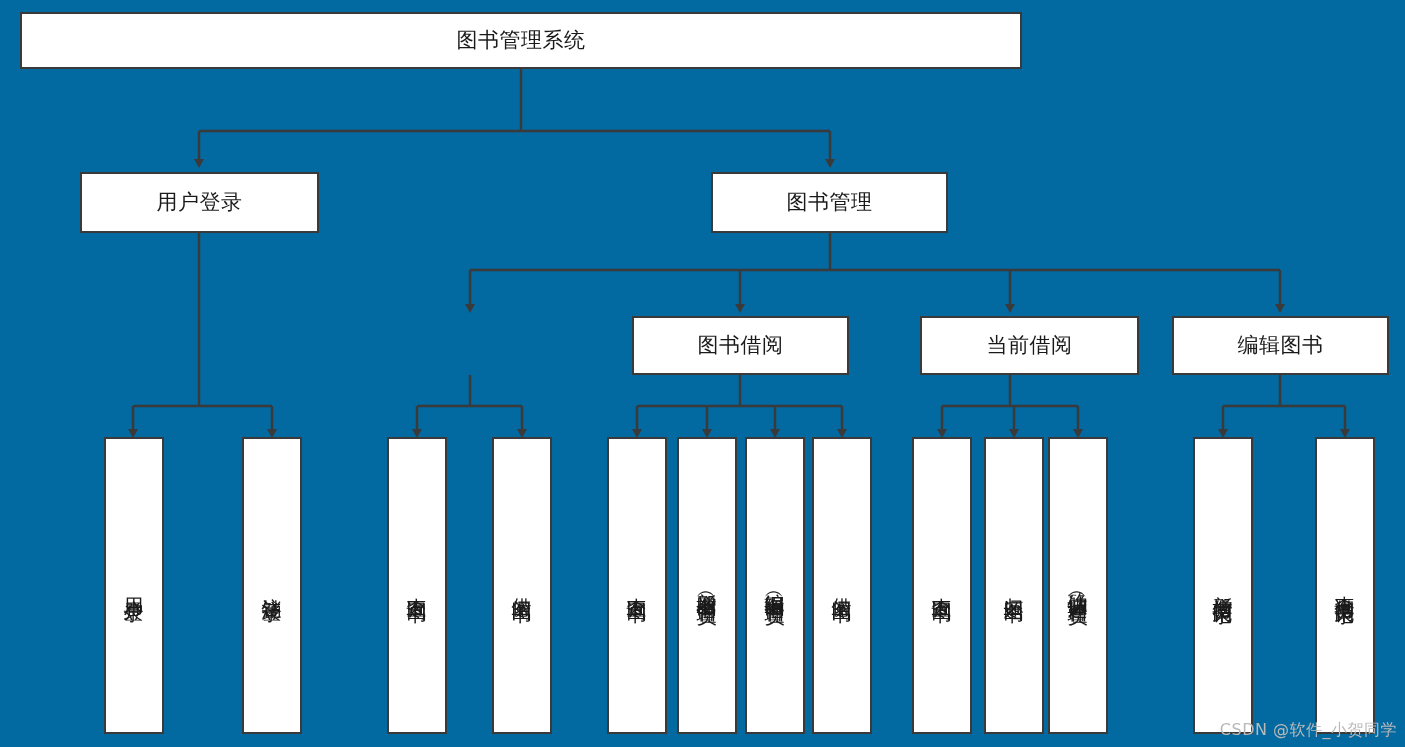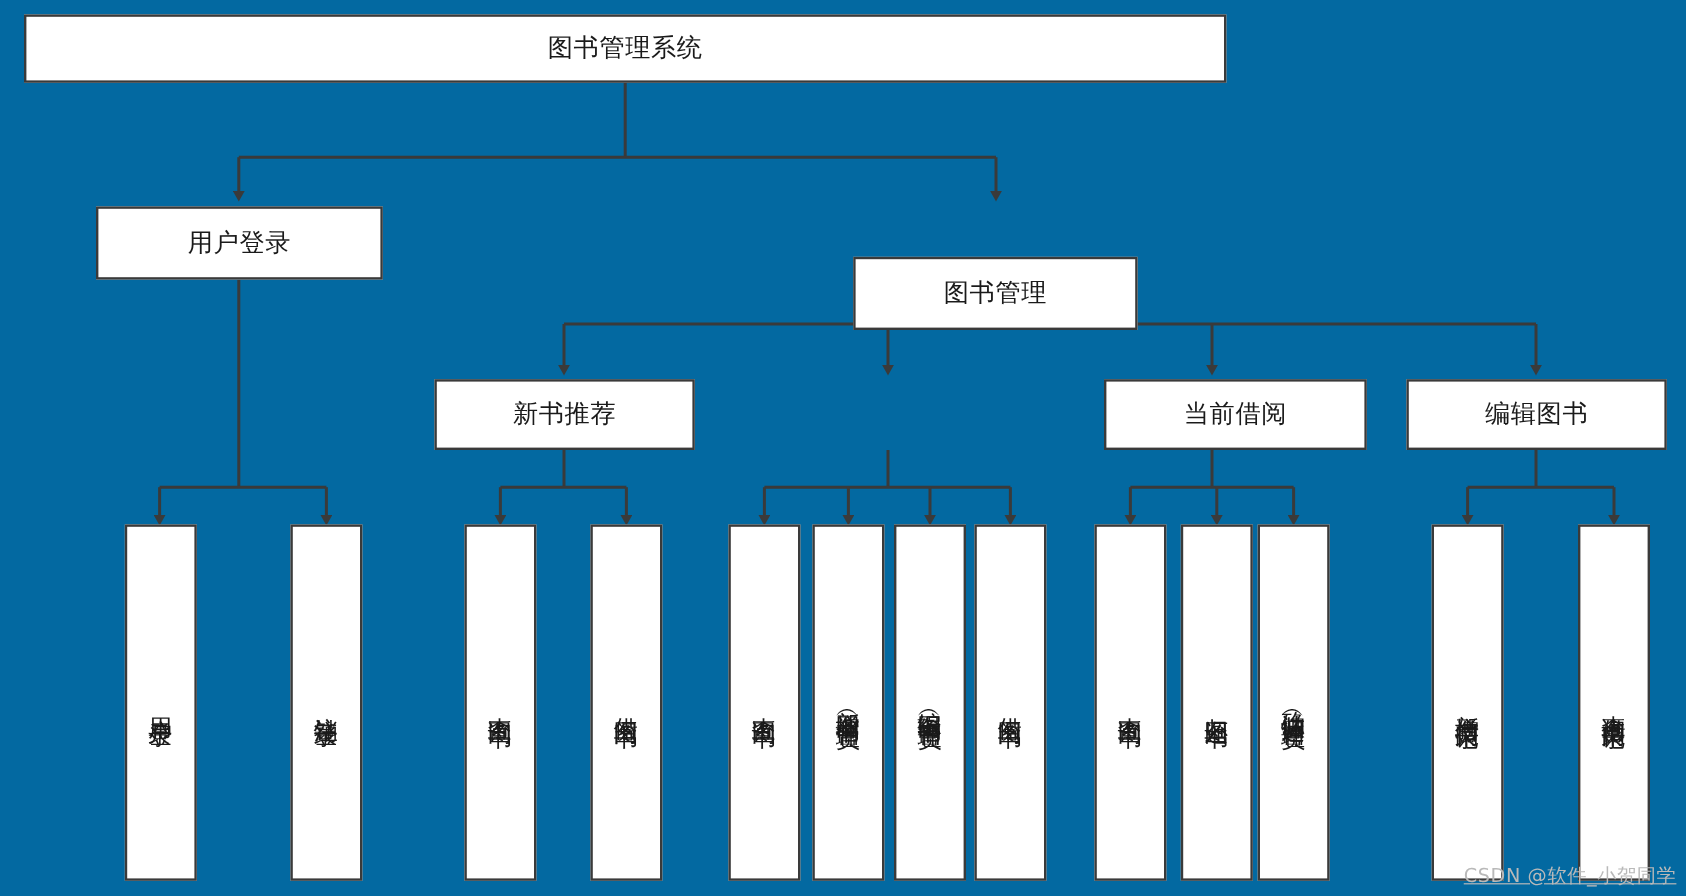--- a/index.html
+++ b/index.html
@@ -57,21 +57,20 @@
     line-height: 1.0;
   }
   .watermark {
     position: absolute;
     right: 8px;
     bottom: 6px;
     font-size: 16px;
     color: #b9b9b9;
     letter-spacing: 0.5px;
     white-space: nowrap;
-    text-decoration: underline;
   }
 </style>
 </head>
 <body>
 
 <div id="canvas">
 
   <svg class="wires" viewBox="0 0 1405 747" xmlns="http://www.w3.org/2000/svg">
     <defs>
       <marker id="arrow" markerWidth="9" markerHeight="10" refX="1" refY="5" orient="auto" markerUnits="userSpaceOnUse">
@@ -123,28 +122,28 @@
   </svg>
 
   <div class="node h-node" style="left:20px; top:12px; width:1002px; height:57px;">
     <span class="node-label">图书管理系统</span>
   </div>
 
   <div class="node h-node" style="left:80px; top:172px; width:239px; height:61px;">
     <span class="node-label">用户登录</span>
   </div>
 
-  <div class="node h-node" style="left:711px; top:172px; width:237px; height:61px;margin-top:42px;">
+  <div class="node h-node" style="left:711px; top:172px; width:237px; height:61px;">
     <span class="node-label">图书管理</span>
   </div>
 
-  <div class="node h-node" style="left:362px; top:316px; width:217px; height:59px;">
-    <span class="node-label">新书推荐</span>
-  </div>
-
+
+  <div class="node h-node" style="left:632px; top:316px; width:217px; height:59px;">
+    <span class="node-label">图书借阅</span>
+  </div>
 
   <div class="node h-node" style="left:901px; top:316px; width:219px; height:59px;margin-left:19px;">
     <span class="node-label">当前借阅</span>
   </div>
 
   <div class="node h-node" style="left:1172px; top:316px; width:217px; height:59px;">
     <span class="node-label">编辑图书</span>
   </div>
 
   <div class="node v-node" style="left:104px; top:437px; width:60px; height:297px;">

